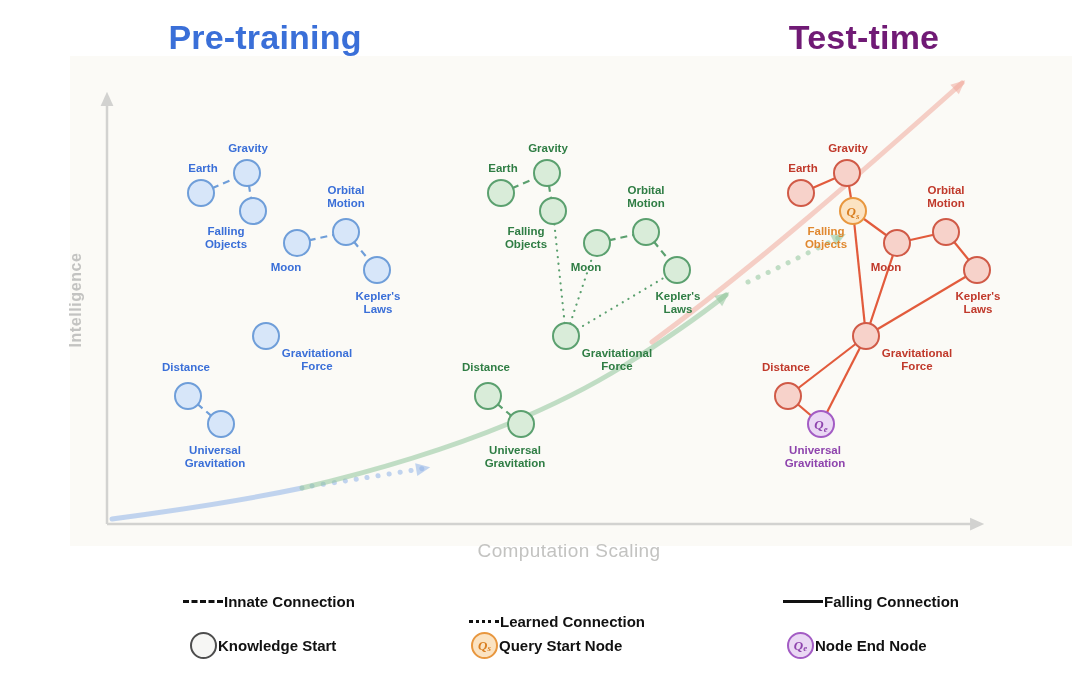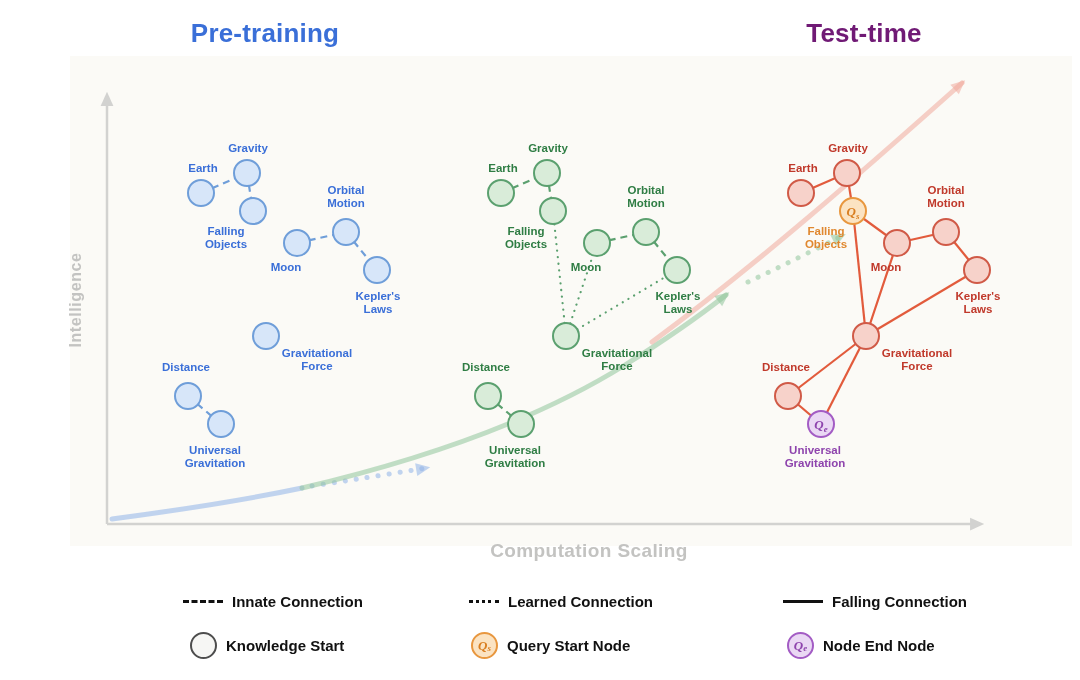--- a/index.html
+++ b/index.html
@@ -1,23 +1,23 @@
 <!DOCTYPE html>
 <html><head>
 <meta charset="utf-8">
 <style>
   html,body{margin:0;padding:0;background:#ffffff;}
   body{width:1080px;height:680px;font-family:"Liberation Sans", sans-serif;}
   .stage{position:relative;width:1080px;height:680px;overflow:hidden;background:#ffffff;}
   #diagram-svg{position:absolute;left:0;top:0;}
-  .phase-title{position:absolute;top:18px;transform:translateX(-50%);font-size:26px;font-weight:700;letter-spacing:.2px;white-space:nowrap;}
+  .phase-title{position:absolute;top:18px;transform:translateX(-50%);font-size:34px;font-weight:700;letter-spacing:.2px;white-space:nowrap;}
   .axis-label{white-space:nowrap;}
-  .x-axis-label{position:absolute;left:589px;top:551px;transform:translate(-50%,-50%);font-size:19px;font-weight:700;letter-spacing:.4px;}
+  .x-axis-label{position:absolute;left:569px;top:551px;transform:translate(-50%,-50%);font-size:19px;font-weight:400;letter-spacing:.4px;}
   .y-axis-label{position:absolute;left:76px;top:300px;transform:translate(-50%,-50%) rotate(-90deg);font-size:16px;font-weight:700;letter-spacing:.6px;}
-  .legend-item{position:absolute;display:flex;align-items:center;gap:9px;height:26px;justify-content:flex-end;}
+  .legend-item{position:absolute;display:flex;align-items:center;gap:1px;height:26px;justify-content:flex-end;}
   .line-sample{display:inline-block;width:40px;height:0;border-top:3px solid #111;}
   .node-sample{box-sizing:border-box;width:27px;height:27px;border-radius:50%;border:2px solid #444;display:flex;align-items:center;justify-content:center;font-family:"Liberation Serif", serif;font-style:italic;font-weight:bold;font-size:13px;line-height:1;}
   .node-sample sub{font-size:9px;margin-top:6px;}
   .legend-label{font-weight:700;font-size:15px;color:#111;white-space:nowrap;}
 </style>
 </head>
 <body>
 
 <div class="stage">
 
@@ -135,21 +135,21 @@
   <div class="phase-title" style="left: 265px; color: rgb(58, 111, 216);">Pre-training</div>
   <div class="phase-title" style="left: 864px; color: #701a75;">Test-time</div>
 
   <div class="axis-label y-axis-label" style="color: rgb(195, 195, 193);">Intelligence</div>
   <div class="axis-label x-axis-label" style="color: rgb(195, 195, 193);">Computation Scaling</div>
 
   <div class="legend-item" style="left:183px;top:588px">
     <span class="line-sample" style="border-top-style:dashed"></span>
     <span class="legend-label">Innate Connection</span>
   </div>
-  <div class="legend-item" style="left:469px;top:588px">
+  <div class="legend-item" style="left:469px;top:608px">
     <span class="line-sample" style="border-top-style:dotted;width:30px"></span>
     <span class="legend-label">Learned Connection</span>
   </div>
   <div class="legend-item" style="left:783px;top:588px">
     <span class="line-sample"></span>
     <span class="legend-label">Falling Connection</span>
   </div>
 
   <div class="legend-item" style="left:190px;top:632px">
     <span class="node-sample" style="background: rgb(246, 246, 244); border-color: rgb(77, 77, 77); color: rgb(51, 51, 51);"></span>

